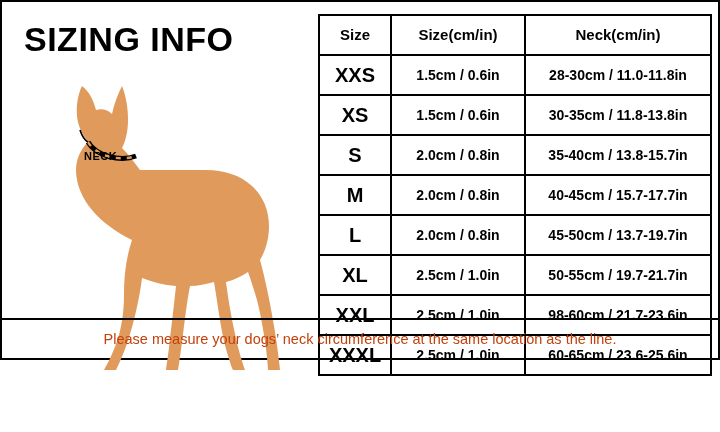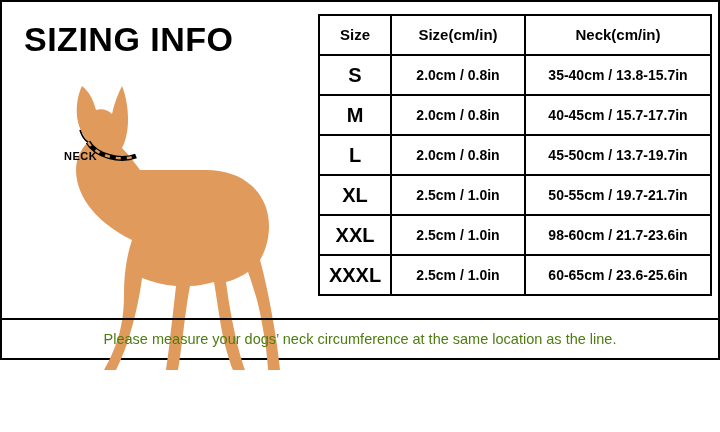--- a/index.html
+++ b/index.html
@@ -51,21 +51,21 @@
     left: 8px;
     top: 62px;
     width: 290px;
     height: 300px;
   }
   .dog-wrap svg {
     display: block;
   }
   .neck-label {
     position: absolute;
-    left: 44px;
+    left: 64px;
     top: 78px;
     font-size: 11px;
     font-weight: bold;
     letter-spacing: 0.5px;
   }
   
   .right-panel {
     flex: 1 1 auto;
     padding-left: 6px;
   }
@@ -108,21 +108,21 @@
     bottom: 0;
     height: 38px;
     border-top: 2px solid #000;
     display: flex;
     align-items: center;
     justify-content: center;
   }
   .footer-text {
     font-size: 14.5px;
     font-family: "Liberation Sans", sans-serif;
-    color: #4d7c0f;
+    color: #c2410c;
   }
 </style>
 </head>
 <body>
 
 <div class="page">
   <div class="content">
 
     <div class="left-panel">
       <div class="title">SIZING INFO</div>
@@ -194,20 +194,30 @@
         </colgroup>
         <thead>
           <tr>
             <th>Size</th>
             <th>Size(cm/in)</th>
             <th>Neck(cm/in)</th>
           </tr>
         </thead>
         <tbody>
           <tr>
+            <td class="col-size">XXS</td>
+            <td class="col-width">1.5cm / 0.6in</td>
+            <td class="col-neck">28-30cm / 11.0-11.8in</td>
+          </tr>
+          <tr>
+            <td class="col-size">XS</td>
+            <td class="col-width">1.5cm / 0.6in</td>
+            <td class="col-neck">30-35cm / 11.8-13.8in</td>
+          </tr>
+          <tr>
             <td class="col-size">S</td>
             <td class="col-width">2.0cm / 0.8in</td>
             <td class="col-neck">35-40cm / 13.8-15.7in</td>
           </tr>
           <tr>
             <td class="col-size">M</td>
             <td class="col-width">2.0cm / 0.8in</td>
             <td class="col-neck">40-45cm / 15.7-17.7in</td>
           </tr>
           <tr>

